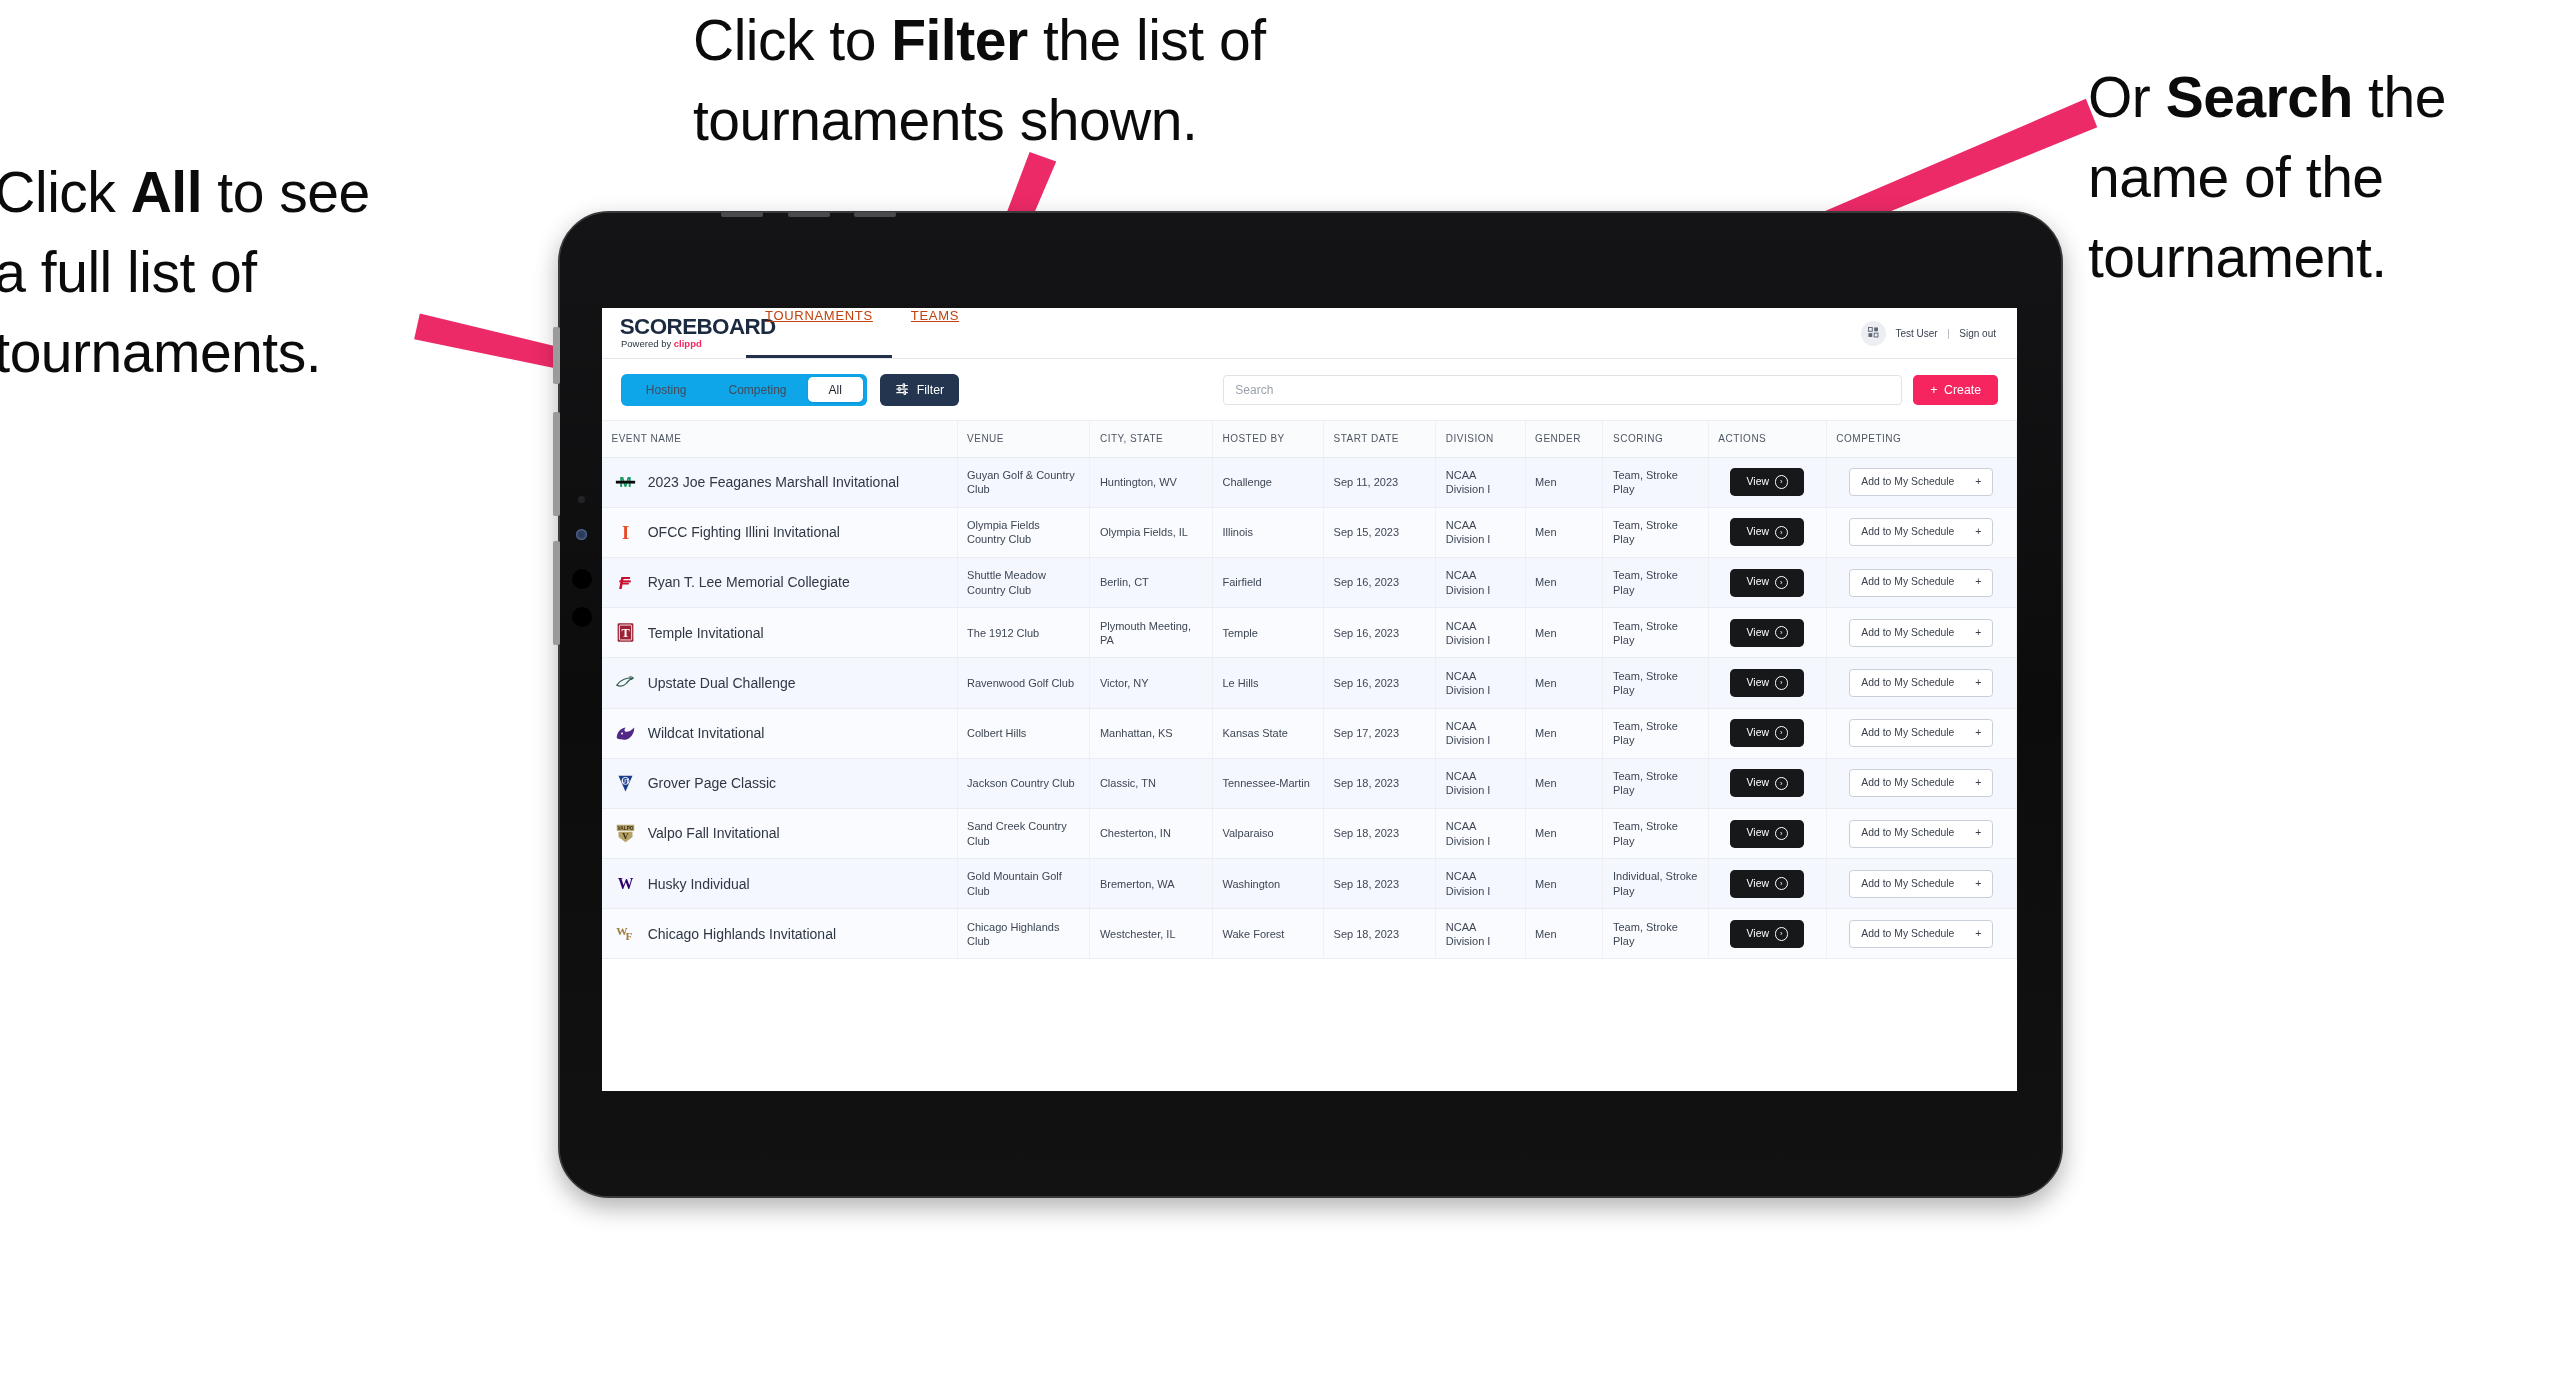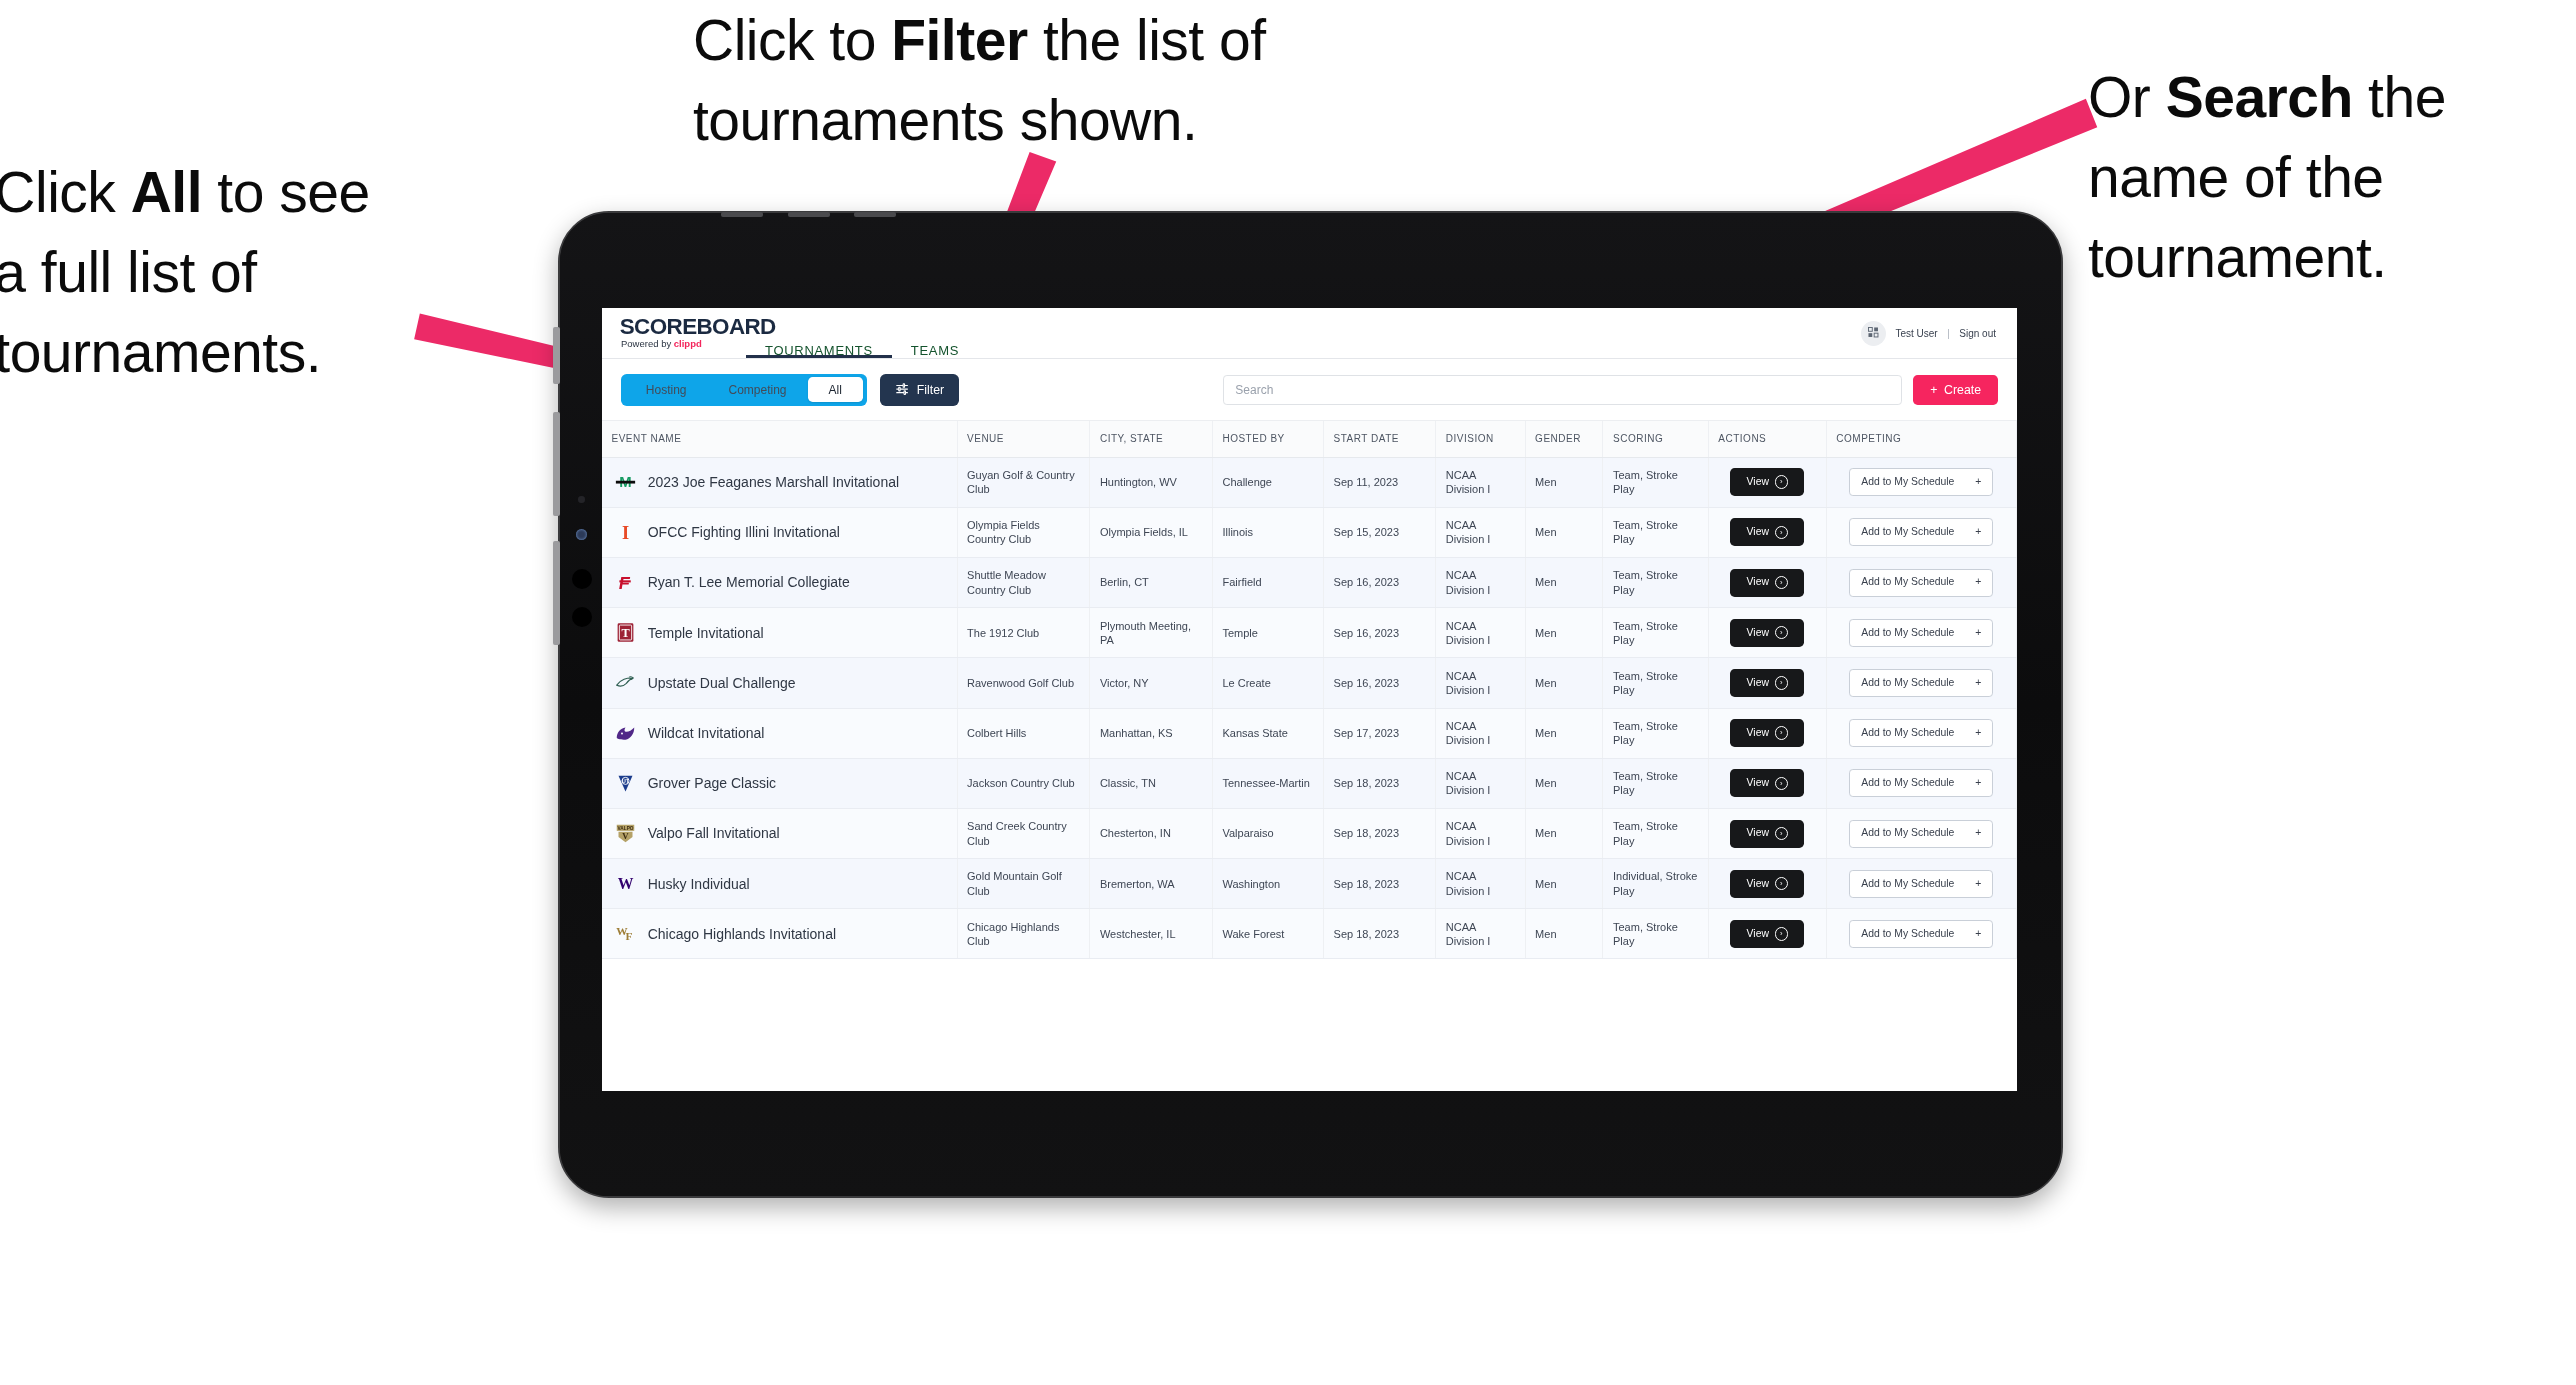--- a/index.html
+++ b/index.html
@@ -82,23 +82,23 @@
   }
   #logo-word{
     font-family:"Liberation Sans", sans-serif;
     font-weight:700;font-size:22px;letter-spacing:-0.6px;
     color:#1b2a41;line-height:21px;
     transform:scaleX(1.02);
   }
   #logo-sub{font-size:9.5px;color:#2b3442;line-height:11.4px;margin-top:0.9px;}
   #logo-sub .brand{color:#f3265c;font-weight:700;}
   .nav-tab{
-    display:flex;align-items:flex-end;padding:0 19px;
-    font-size:13px;letter-spacing:0.7px;color:#14532d;
-    position:relative;cursor:pointer;
+    display:flex;align-items:flex-start;padding:0 19px;
+    font-size:13px;letter-spacing:0.7px;color:#c2410c;
+    position:relative;cursor:pointer;text-decoration:underline;
   }
   .nav-tab.active::after{
     content:"";position:absolute;left:0;right:0;bottom:0;height:2.8px;background:#22304a;
   }
   #header-right{
     margin-left:auto;display:flex;align-items:center;gap:9.5px;padding-right:21px;
     font-size:10px;color:#3a4250;
   }
   #avatar{
     width:25px;height:25px;border-radius:50%;background:#eceef1;
@@ -432,21 +432,21 @@
                       <path d="M2 15 C6 9 14 6 21 7 C17 8 15 10 13 13 C10 16 6 17 2 15 Z" fill="none" stroke="#2f5f52" stroke-width="1.3"></path>
                       <path d="M21 7 C19 5 17 5 16 6" fill="none" stroke="#2f5f52" stroke-width="1.2"></path>
                       <circle cx="19" cy="8.2" r="0.7" fill="#2f5f52"></circle>
                     </svg>
                   </span>
                   <span class="evt-name">Upstate Dual Challenge</span>
                 </div>
               </td>
               <td>Ravenwood Golf Club</td>
               <td>Victor, NY</td>
-              <td>Le Create</td>
+              <td>Le Hills</td>
               <td>Sep 16, 2023</td>
               <td>NCAA Division I</td>
               <td>Men</td>
               <td>Team, Stroke Play</td>
               <td class="cell-center"><span class="view-btn">
                   <span>View</span>
                   <span class="ring">›</span>
                 </span></td>
               <td class="cell-center"><span class="add-btn">
                   <span>Add to My Schedule</span>

